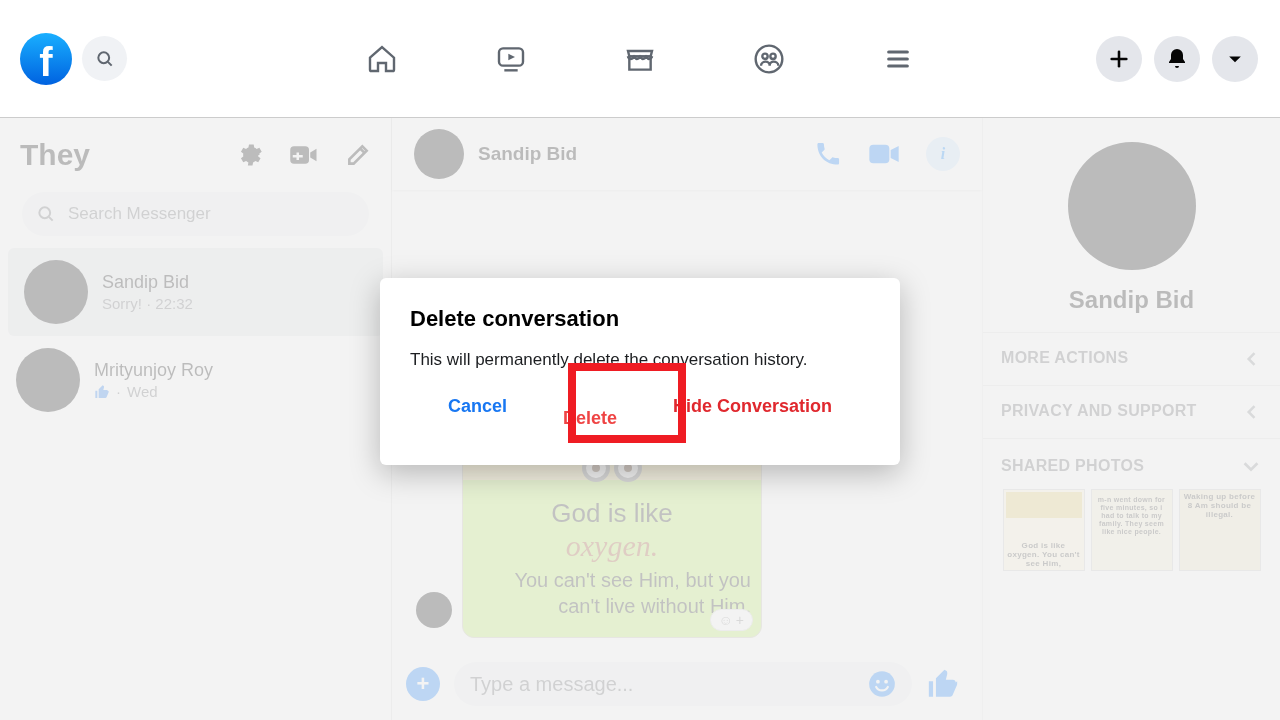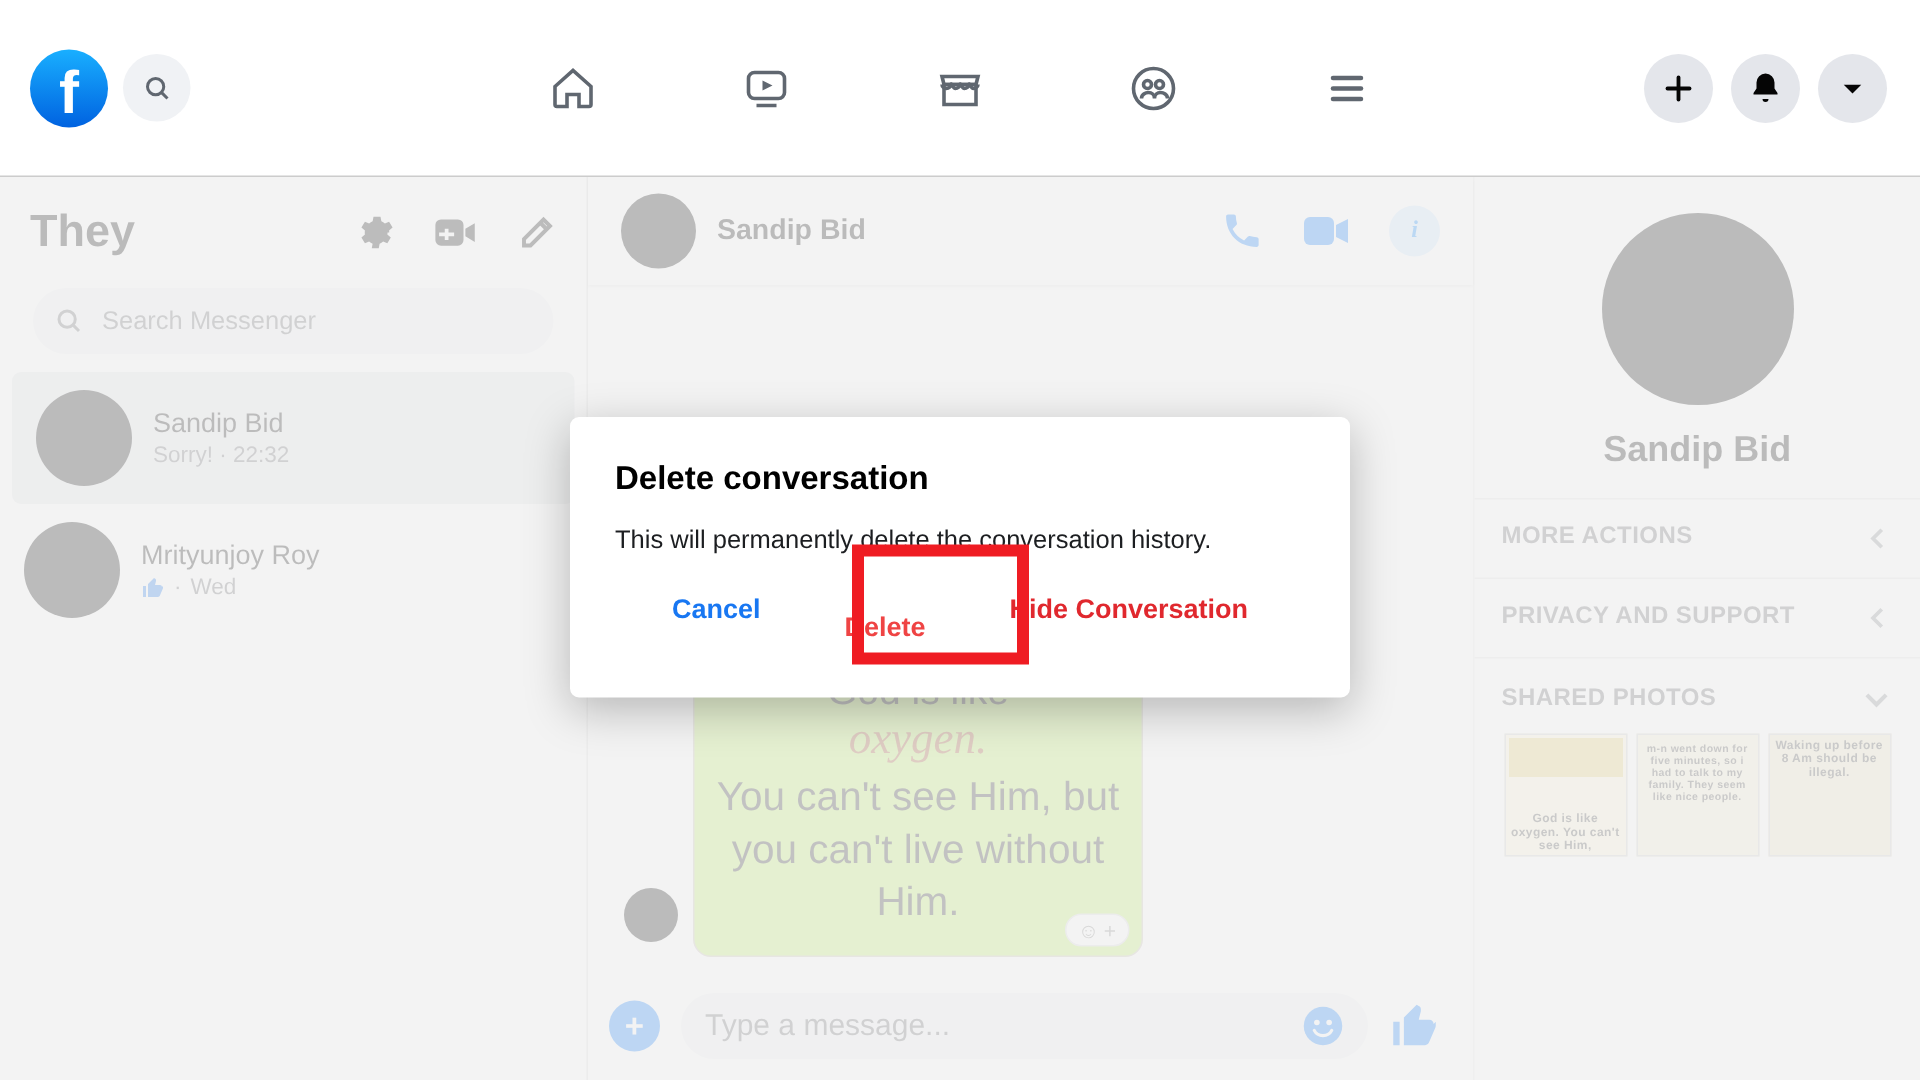--- a/index.html
+++ b/index.html
@@ -44,21 +44,21 @@
   .msg-row { display:flex; align-items:flex-end; gap:10px; margin-bottom:6px; }
   .msg-avatar { width: 36px; height: 36px; border-radius:50%; background:#000; margin-bottom:10px; }
   .image-msg { width: 300px; border: 1px solid #c8c2b2; border-radius: 12px; background:#bef264; overflow:hidden; position:relative; }
   .img-top { height: 60px; background: linear-gradient(#e8d071, #f6e9a4); position:relative; }
   .minion-eyes { position:absolute; left:50%; transform:translateX(-50%); bottom:-2px; display:flex; gap:4px; }
   .eye { width:28px; height:28px; border-radius:50%; background:#fff; border: 4px solid #888; position:relative; }
   .eye::after { content:''; position:absolute; width:8px; height:8px; background:#5b3a1e; border-radius:50%; top:6px; left:6px; }
   .img-text { padding: 12px 10px 18px 10px; text-align:center; font-family: Georgia, 'Times New Roman', serif; color:#232323; }
   .img-text .l1 { font-size: 26px; margin-top: 6px; }
   .img-text .l2 { font-size: 30px; font-style: italic; color:#a4542a; font-family: 'Brush Script MT', cursive; }
-  .img-text .l3 { font-size: 27px; line-height:1.3; margin-top:4px; }
+  .img-text .l3 { font-size: 20px; line-height:1.3; margin-top:4px;text-align:right; }
   .react-pill { position:absolute; right:8px; bottom:6px; background:#fff; border:1px solid #ddd; border-radius:20px; padding:2px 8px; display:flex; align-items:center; gap:3px; font-size:14px; color:#888; }
 
   .compose { display:flex; align-items:center; gap:14px; padding: 10px 22px 14px 14px; }
   .plus-btn { width:34px; height:34px; border-radius:50%; background:#0a7cff; color:#fff; display:flex; align-items:center; justify-content:center; font-size:22px; font-weight:bold; }
   .compose-input { flex:1; height:44px; background:#f0f2f5; border-radius:22px; display:flex; align-items:center; padding:0 16px; color:#65676b; font-size:20px; justify-content:space-between; }
   .thumb { color:#0a7cff; }
 
   
   .infopanel { width: 298px; height:100%; border-left: 1px solid #eee; background:#fff; }
   .infopanel .big-avatar { width:128px; height:128px; border-radius:50%; background:#000; margin: 24px auto 16px auto; }

